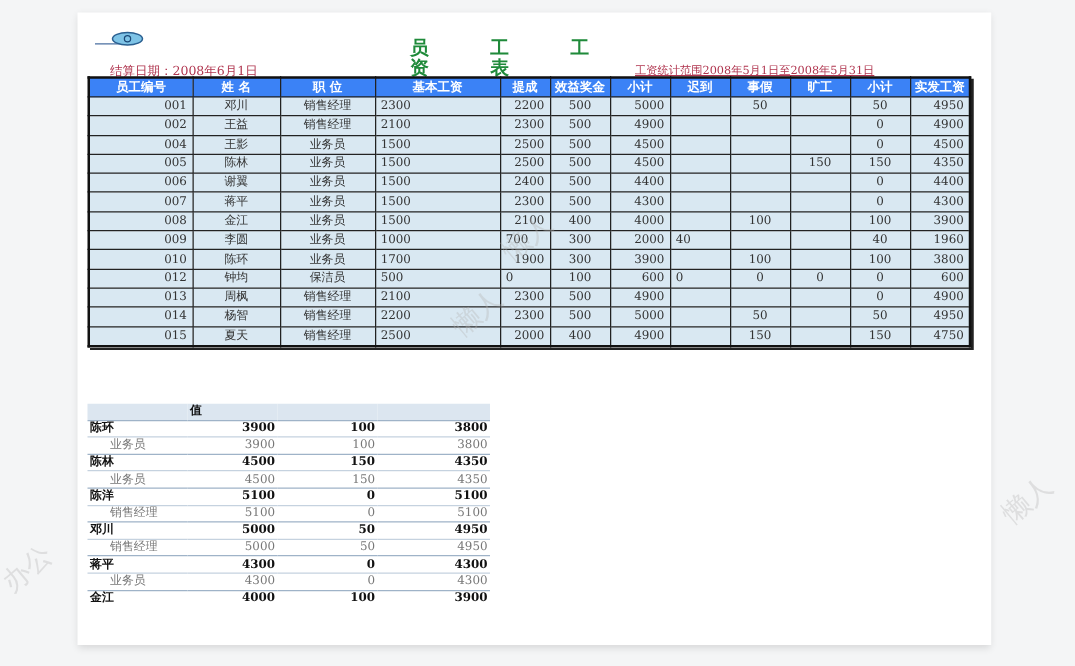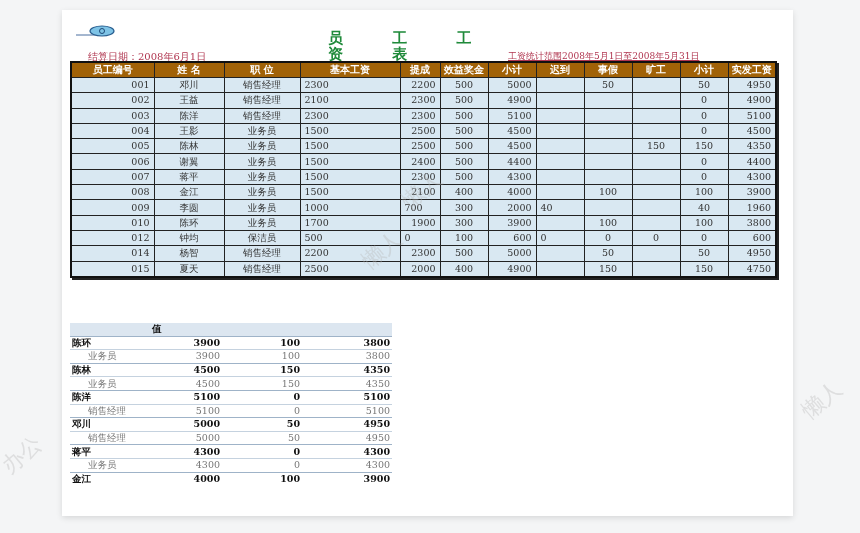--- a/index.html
+++ b/index.html
@@ -23,21 +23,21 @@
   .subl { position:absolute; left:88px; top:50px; font-size:10px; color:#b0354f; }
   .subr { position:absolute; left:508px; top:50px; font-size:9px; color:#b0354f;text-decoration:underline; }
   table.main {
     position:absolute; left:70px; top:61px;
     border-collapse:collapse;
     border:2px solid #111;
     box-shadow:2px 2px 0 #222;
     font-size:9.5px; color:#333;
   }
   table.main th {
-    background:#a16207; color:#ffffff; font-weight:bold; height:14px;
+    background:#3b82f6; color:#ffffff; font-weight:bold; height:14px;
     font-family:"DejaVu Sans","Liberation Sans",sans-serif; font-size:10px;
     border:1px solid #222; padding:0 3px; white-space:nowrap;
   }
   table.main td {
     background:#d9e8f2; border:1px solid #222; height:14.3px; padding:0 4px;
     white-space:nowrap; line-height:14px;
   }
   .r { text-align:right; } .c { text-align:center; } .l { text-align:left; }
   table.pivot {
     position:absolute; left:70px; top:323px; border-collapse:collapse;
@@ -119,34 +119,20 @@
         <td class="r">2300</td>
         <td class="c">500</td>
         <td class="r">4900</td>
         <td class="l"></td>
         <td class="c"></td>
         <td class="c"></td>
         <td class="c">0</td>
         <td class="r">4900</td>
       </tr>
       <tr>
-        <td class="r">003</td>
-        <td class="c">陈洋</td>
-        <td class="c">销售经理</td>
-        <td class="l">2300</td>
-        <td class="r">2300</td>
-        <td class="c">500</td>
-        <td class="r">5100</td>
-        <td class="l"></td>
-        <td class="c"></td>
-        <td class="c"></td>
-        <td class="c">0</td>
-        <td class="r">5100</td>
-      </tr>
-      <tr>
         <td class="r">004</td>
         <td class="c">王影</td>
         <td class="c">业务员</td>
         <td class="l">1500</td>
         <td class="r">2500</td>
         <td class="c">500</td>
         <td class="r">4500</td>
         <td class="l"></td>
         <td class="c"></td>
         <td class="c"></td>
@@ -243,20 +229,34 @@
         <td class="c">保洁员</td>
         <td class="l">500</td>
         <td class="l">0</td>
         <td class="c">100</td>
         <td class="r">600</td>
         <td class="l">0</td>
         <td class="c">0</td>
         <td class="c">0</td>
         <td class="c">0</td>
         <td class="r">600</td>
+      </tr>
+      <tr>
+        <td class="r">013</td>
+        <td class="c">周枫</td>
+        <td class="c">销售经理</td>
+        <td class="l">2100</td>
+        <td class="r">2300</td>
+        <td class="c">500</td>
+        <td class="r">4900</td>
+        <td class="l"></td>
+        <td class="c"></td>
+        <td class="c"></td>
+        <td class="c">0</td>
+        <td class="r">4900</td>
       </tr>
       <tr>
         <td class="r">014</td>
         <td class="c">杨智</td>
         <td class="c">销售经理</td>
         <td class="l">2200</td>
         <td class="r">2300</td>
         <td class="c">500</td>
         <td class="r">5000</td>
         <td class="l"></td>

